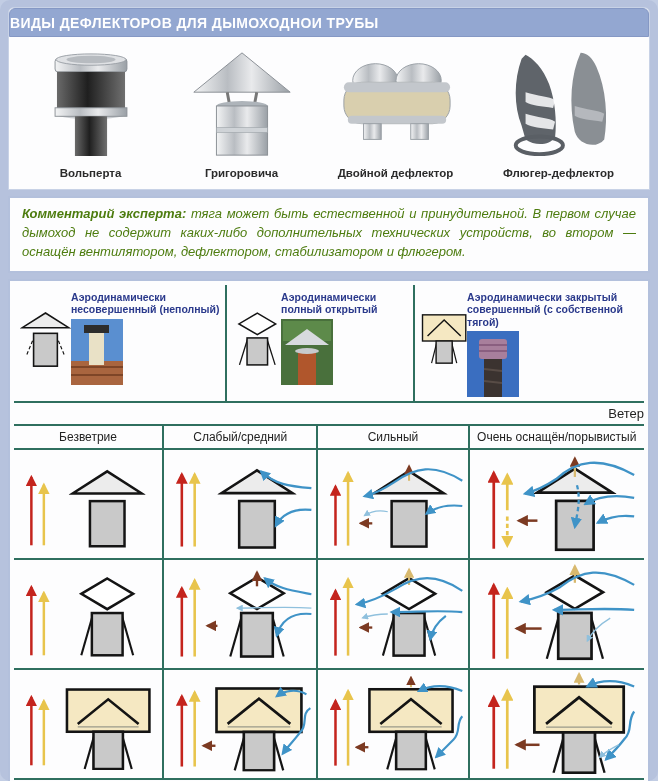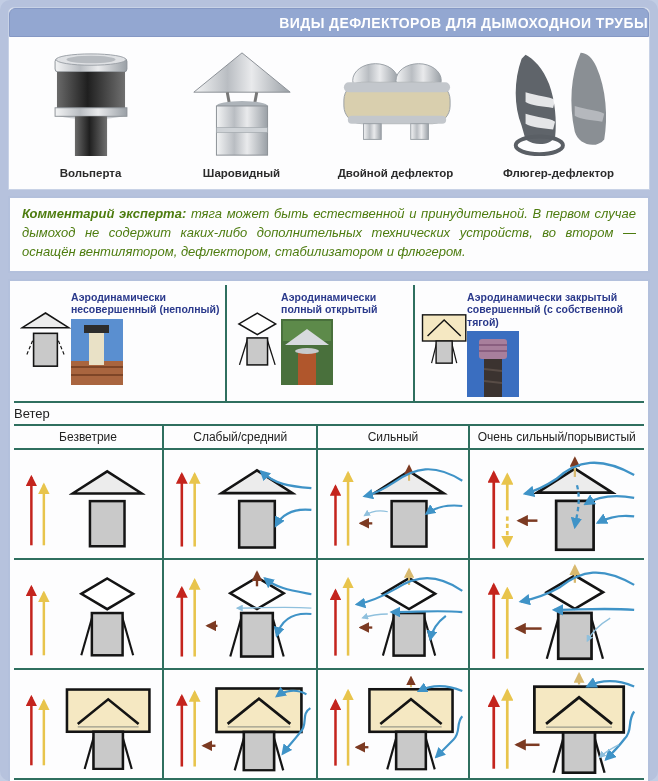--- a/index.html
+++ b/index.html
@@ -17,21 +17,21 @@
     padding:7px 8px 14px 8px;
     display:flex;flex-direction:column;gap:6px;
   }
   .panel{background:#fdfdfe;border:1px solid #c8d2e6;}
   
   .hdr{
     background:#93a7d1;
     border:1px solid #8598c4;
     border-radius:6px 6px 0 0;
     color:#ffffff;font-weight:bold;font-size:14px;letter-spacing:.4px;
-    text-align:right;padding:6px 0 5px 0;
+    text-align:left;padding:6px 0 5px 0;
   }
   
   .photos{display:flex;justify-content:space-around;align-items:flex-end;padding:8px 6px 10px 6px;}
   .photo-fig{display:flex;flex-direction:column;align-items:center;width:122px;}
   .photo-fig svg{display:block;}
   .photo-label{font-weight:bold;font-size:11.5px;color:#2b2b2b;margin-top:4px;text-align:center;}
   
   .comment{
     border:2px solid #b3c0dc;background:#fdfdfe;
     padding:7px 12px 9px 12px;
@@ -45,21 +45,21 @@
     display:flex;flex-direction:column;
     padding:4px 4px 2px 4px;box-sizing:border-box;
   }
   .types-row{display:flex;border-bottom:2px solid #2f6f5f;}
   .type-cell{display:flex;align-items:flex-start;padding:6px 4px 4px 6px;gap:0;}
   .type-cell + .type-cell{border-left:2px solid #2f6f5f;}
   .tc1{width:33%;}.tc2{width:29%;}.tc3{width:38%;box-sizing:border-box;}
   .type-right{display:flex;flex-direction:column;gap:3px;}
   .type-label{font-weight:bold;font-size:10.5px;color:#2b3a8c;line-height:1.2;}
   .wind-title{
-    text-align:left;font-size:13px;color:#222;padding:3px 0;
+    text-align:right;font-size:13px;color:#222;padding:3px 0;
     border-bottom:2px solid #2f6f5f;
   }
   .col-headers{display:flex;border-bottom:2px solid #2f6f5f;}
   .col-h{font-size:12px;color:#222;text-align:center;padding:4px 0;box-sizing:border-box;}
   .col-h + .col-h{border-left:2px solid #2f6f5f;}
   .c1{width:23.5%;}.c2{width:24.5%;}.c3{width:24%;}.c4{width:28%;}
   .wind-row{display:flex;border-bottom:2px solid #2f6f5f;flex:1;}
   .wind-cell{box-sizing:border-box;display:flex;align-items:center;justify-content:center;padding:2px;}
   .wind-cell + .wind-cell{border-left:2px solid #2f6f5f;}
   .wind-cell svg{width:100%;height:100%;max-height:104px;}
@@ -152,21 +152,21 @@
 
       <figure class="photo-fig" style="margin:0">
         <svg width="110" height="118" viewBox="0 0 110 120">
           <polygon points="55,8 104,48 6,48" fill="url(#gMetal)" stroke="#8b9096"></polygon>
           <line x1="40" y1="48" x2="43" y2="64" stroke="#777" stroke-width="3"></line>
           <line x1="70" y1="48" x2="67" y2="64" stroke="#777" stroke-width="3"></line>
           <ellipse cx="55" cy="62" rx="26" ry="5" fill="#aeb4ba"></ellipse>
           <rect x="29" y="62" width="52" height="50" fill="url(#gMetal)" stroke="#8b9096"></rect>
           <rect x="29" y="84" width="52" height="5" fill="#cfd3d7" stroke="#9aa0a6" stroke-width=".6"></rect>
         </svg>
-        <figcaption class="photo-label">Шаровидный</figcaption>
+        <figcaption class="photo-label">Григоровича</figcaption>
       </figure>
 
 
       <figure class="photo-fig" style="margin:0;width:128px">
         <svg width="122" height="118" viewBox="0 0 122 120">
           <ellipse cx="40" cy="36" rx="23" ry="17" fill="url(#gMetal)" stroke="#9aa0a6"></ellipse>
           <ellipse cx="84" cy="36" rx="23" ry="17" fill="url(#gMetal)" stroke="#9aa0a6"></ellipse>
           <rect x="8" y="38" width="108" height="42" rx="18" fill="#d9cfae" stroke="#9aa0a6"></rect>
           <rect x="8" y="38" width="108" height="10" rx="5" fill="#c3c7cc"></rect>
           <rect x="12" y="72" width="100" height="8" rx="4" fill="#c3c7cc"></rect>
@@ -258,21 +258,21 @@
           </svg>
         </div>
       </div>
     </div>
 
     <div class="wind-title">Ветер</div>
     <div class="col-headers">
       <div class="col-h c1">Безветрие</div>
       <div class="col-h c2">Слабый/средний</div>
       <div class="col-h c3">Сильный</div>
-      <div class="col-h c4">Очень сильный/порывистый</div>
+      <div class="col-h c4">Очень оснащён/порывистый</div>
     </div>
 
     <div class="wind-row">
       <div class="wind-cell c1">
         <svg viewBox="0 0 150 100">
           <line class="lr" x1="16" y1="93" x2="16" y2="22" marker-end="url(#aR)"></line>
           <line class="ly" x1="29" y1="93" x2="29" y2="30" marker-end="url(#aY)"></line>
           <use href="#ch1" x="55" y="12" width="80" height="84"></use>
         </svg>
       </div>

